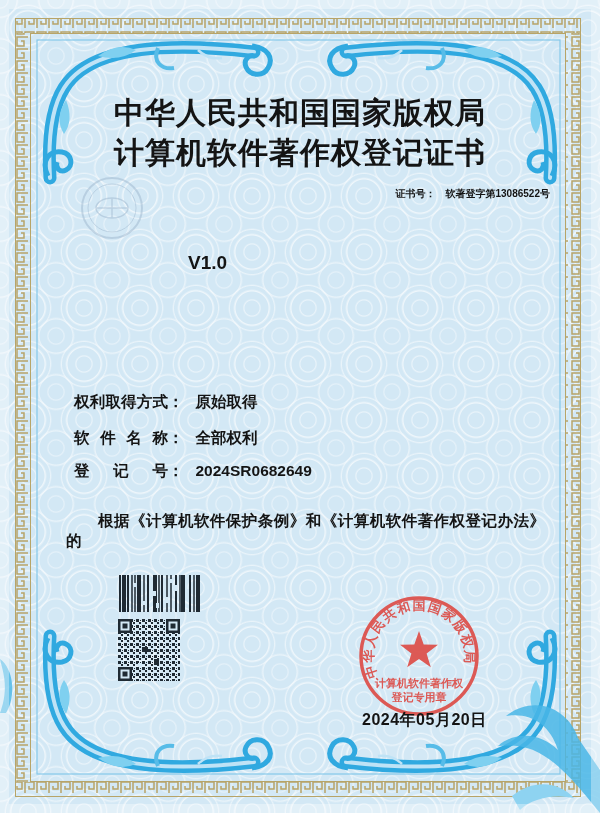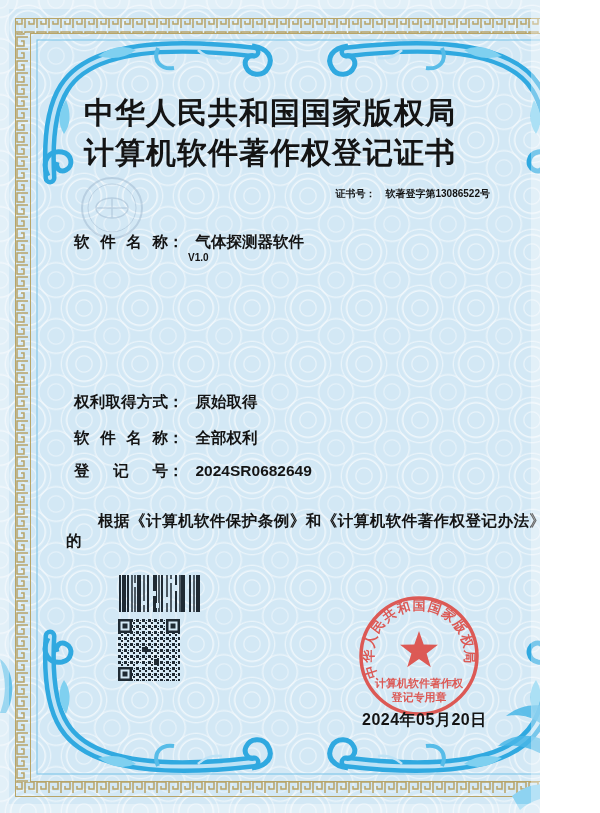--- a/index.html
+++ b/index.html
@@ -1,17 +1,17 @@
 <!DOCTYPE html>
 <html><head>
 <meta charset="utf-8">
 <style>
   html,body{margin:0;padding:0;}
   .cert{
-    position:relative; width:540px; height:813px; overflow:hidden;
+    position:relative; width:600px; height:813px; overflow:hidden;
     background-color:#d3e8f5;
     background-image:
       radial-gradient(circle, rgba(255,255,255,0) 7px, rgba(255,255,255,.50) 8px, rgba(255,255,255,0) 9.5px,
                       rgba(255,255,255,0) 16px, rgba(255,255,255,.65) 17px, rgba(255,255,255,0) 19px,
                       rgba(255,255,255,0) 21.5px, rgba(255,255,255,.50) 22.5px, rgba(255,255,255,0) 24px),
       radial-gradient(circle, rgba(255,255,255,0) 7px, rgba(255,255,255,.40) 8px, rgba(255,255,255,0) 9.5px,
                       rgba(255,255,255,0) 16px, rgba(255,255,255,.50) 17px, rgba(255,255,255,0) 19px);
     background-size:56px 56px, 56px 56px;
     background-position:0 0, 28px 28px;
     font-family:"Liberation Sans", sans-serif;
@@ -20,21 +20,21 @@
   }
   .cert::after{content:""; position:absolute; inset:0; border:9px solid rgba(255,255,255,.35); pointer-events:none;}
   .abs{position:absolute;}
   .title{left:0; right:0; text-align:center; font-family:"DejaVu Serif","Liberation Serif",serif;
          font-weight:bold; font-size:30px; letter-spacing:1px; line-height:34px; white-space:nowrap;}
   .certno{top:187px; right:50px; font-size:10px; font-weight:bold; white-space:nowrap;}
   .certno .gap{display:inline-block; width:10px;}
   .row{left:74px; font-weight:bold; font-size:15.5px; white-space:nowrap;}
   .lb{display:inline-block; width:94px; text-align:justify; text-align-last:justify; vertical-align:top;}
   .cl{margin-right:12px;}
-  .ver{left:188px; font-weight:bold; font-size:10px;}
+  .ver{left:188px; font-weight:bold; font-size:19px;}
   .stmt{left:66px; width:479px; font-weight:bold; font-size:15.5px; line-height:20px;}
   .stmt.l1{text-indent:32px; text-align:justify; text-align-last:justify;}
   .date{left:362px; top:710px; font-size:16px; font-weight:bold; letter-spacing:.5px; white-space:nowrap;}
   svg text{font-family:"Liberation Sans", sans-serif;}
 </style>
 </head>
 <body>
 
 <div class="cert">
 
@@ -88,23 +88,20 @@
     </g>
   </svg>
 
   <div class="abs title" style="top:96px;">中华人民共和国国家版权局</div>
   <div class="abs title" style="top:136px;">计算机软件著作权登记证书</div>
 
   <div class="abs certno">
     <span>证书号：</span><span class="gap"></span><span>软著登字第13086522号</span>
   </div>
 
-  <div class="abs row" style="top:232px;">
-    <span class="lb">软件名称</span><span class="cl">：</span><span>气体探测器软件</span>
-  </div>
   <div class="abs ver" style="top:252px;">V1.0</div>
 
 
   <div class="abs row" style="top:392px;">
     <span class="lb">权利取得方式</span><span class="cl">：</span><span>原始取得</span>
   </div>
 
   <div class="abs row" style="top:428px;">
     <span class="lb">软件名称</span><span class="cl">：</span><span>全部权利</span>
   </div>

